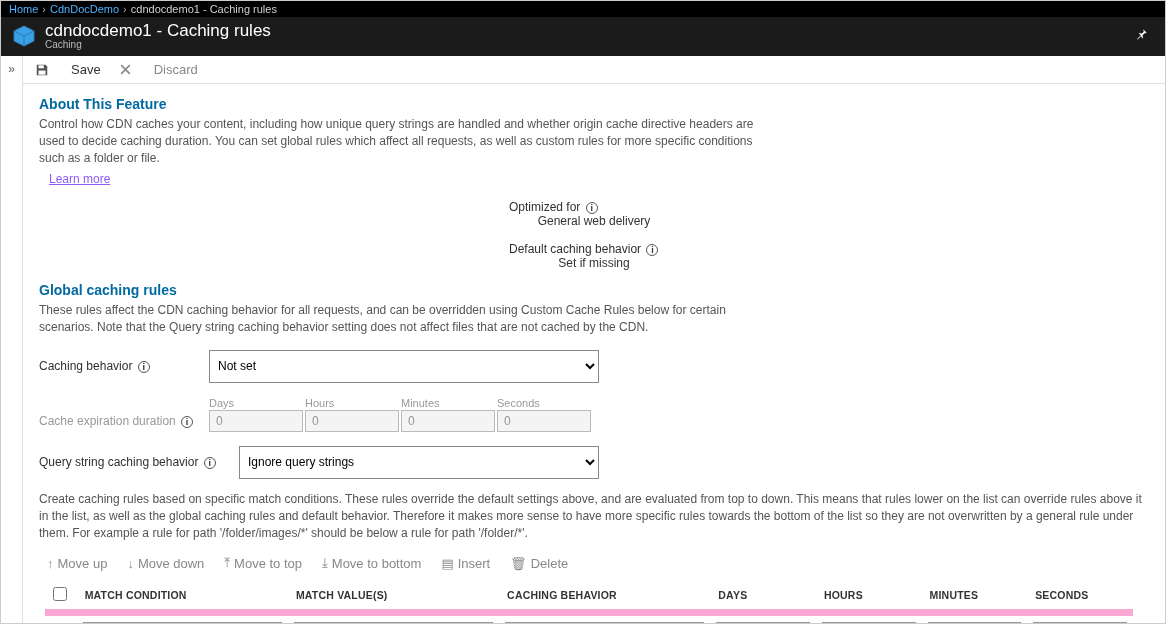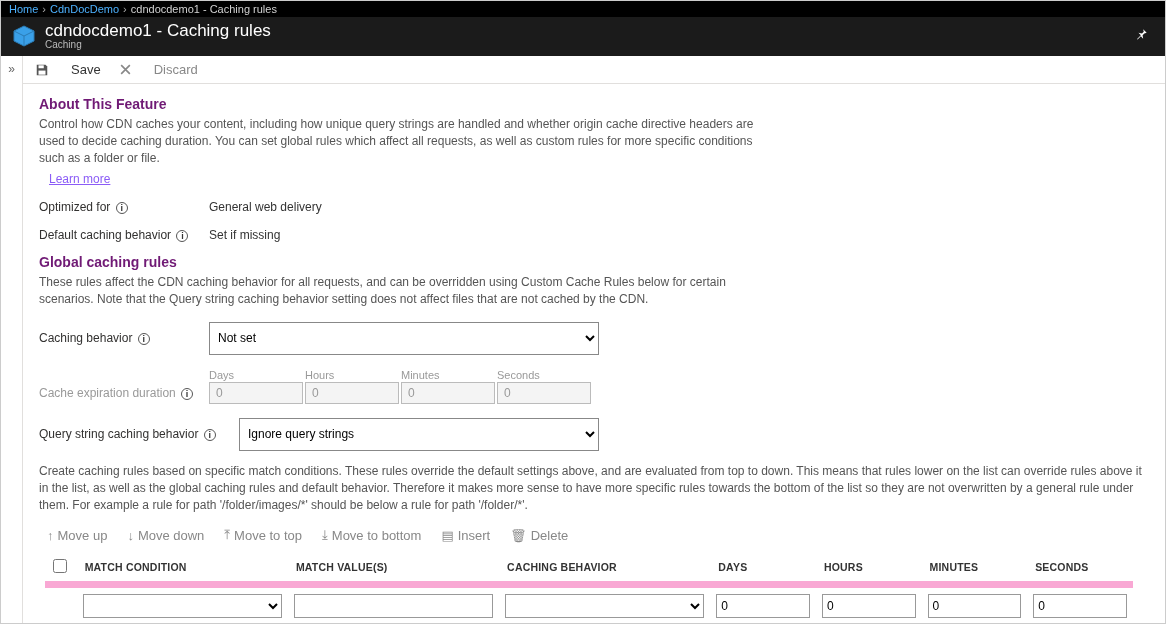--- a/index.html
+++ b/index.html
@@ -53,25 +53,25 @@
   .toolbar {
     border-bottom: 1px solid #e1dfdd;
     padding: 6px 12px;
     display:flex; gap:18px;
     color:#333; font-size:13px;
   }
   .toolbar .btn { display:flex; align-items:center; gap:22px; cursor:pointer; color:#555;}
   .toolbar .btn.save { color:#333;}
   .toolbar .btn.discard { color:#888;}
   .section { padding: 12px 16px 0 16px; }
-  h2 { font-size: 14px; font-weight:600; margin-bottom:4px; color:#701a75;}
+  h2 { font-size: 14px; font-weight:600; margin-bottom:4px; color:#0369a1;}
   p.desc { font-size:12px; color:#555; line-height:1.4; max-width: 740px; }
   p.desc.wide { max-width: 1120px; }
   a.learn { color:#8b5cf6; text-decoration:underline; font-size:12px; display:inline-block; margin-top:6px; margin-left:10px;}
-  .kvrow { display:flex; align-items:center; margin-top:14px; font-size:12px;}
+  .kvrow { display:flex; align-items:center; margin-top:14px; font-size:12px;flex-direction:column;}
   .kvrow .label { width: 170px; color:#323130;}
   .kvrow .value { color:#333;}
   .info-icon {
     display:inline-block; width:12px; height:12px; border:1px solid #555; border-radius:50%;
     font-size:9px; line-height:10px; text-align:center; margin-left:2px; color:#333;
     font-weight:bold;
   }
   .form-row { display:flex; align-items:center; margin-top:14px;}
   .form-row .label { width: 170px; font-size:12px; color:#323130;}
   .form-row .label.dis { color:#999;}

